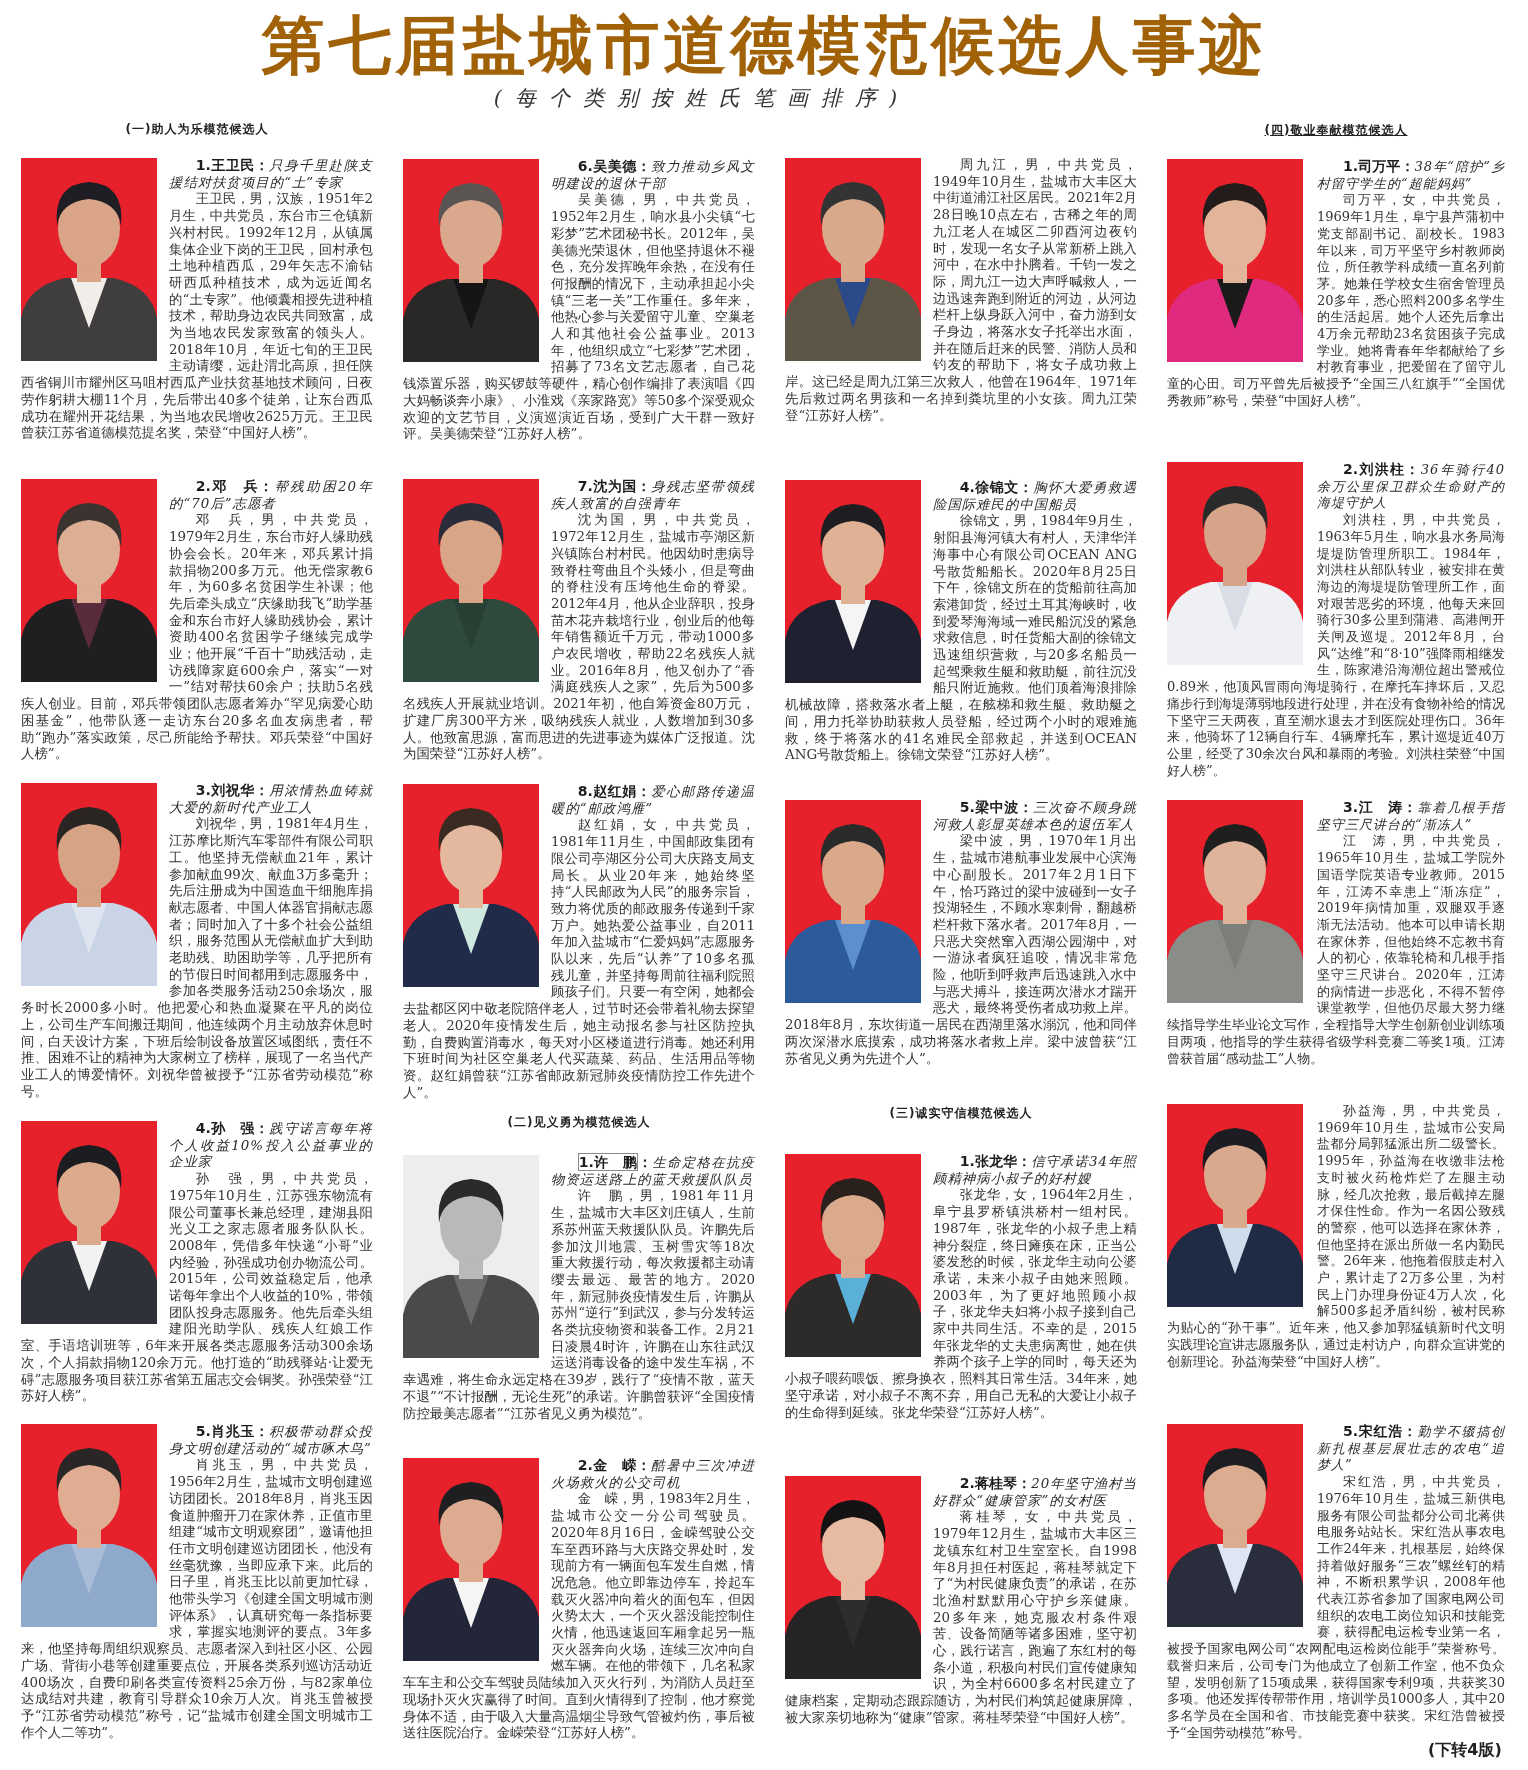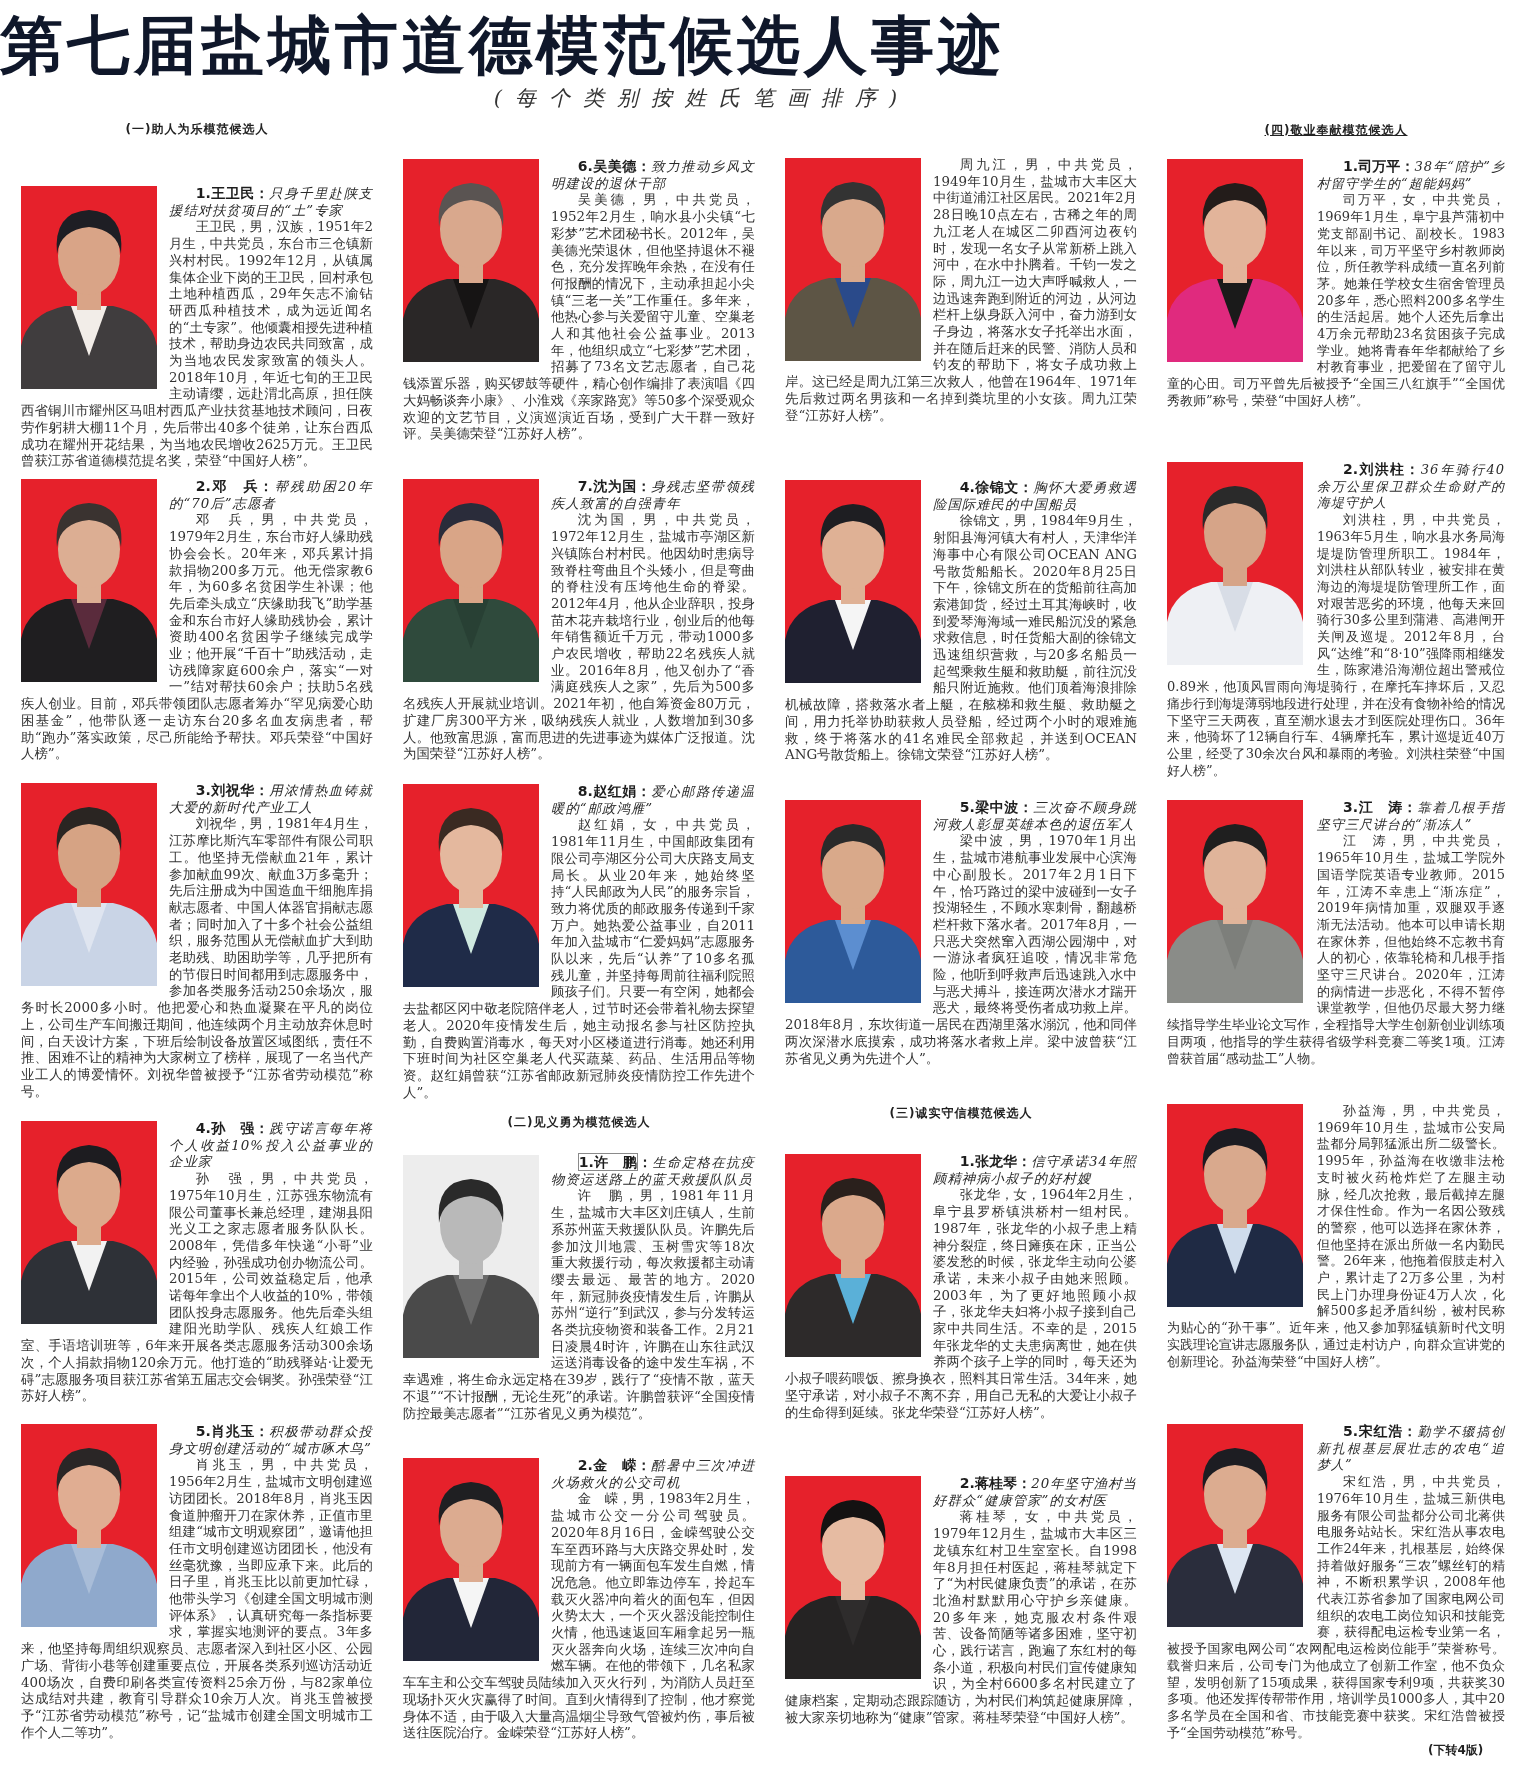--- a/index.html
+++ b/index.html
@@ -2,22 +2,22 @@
 <html><head>
 <meta charset="utf-8">
 <style>
   html, body { margin:0; padding:0; }
   body {
     width:1528px; height:1770px; position:relative; overflow:hidden;
     background:#ffffff; color:#2b2728;
     font-family:"DejaVu Serif", "Liberation Serif", serif;
   }
   .title {
-    position:absolute; top:8px; left:0; width:1528px; text-align:left;
-    font-size:63px; line-height:74px; font-weight:bold; letter-spacing:4px; color:#0f172a;
+    position:absolute; top:8px; left:0; width:1528px; text-align:center;
+    font-size:63px; line-height:74px; font-weight:bold; letter-spacing:4px; color:#a16207;
     font-family:"DejaVu Serif", "Liberation Serif", serif;
   }
   .subtitle {
     position:absolute; top:84px; left:0; width:1404px; text-align:center;
     font-size:21px; line-height:28px; letter-spacing:13px; font-style:italic; color:#333;
   }
   .sec-head {
     position:absolute; width:352px; text-align:center;
     font-family:"DejaVu Sans", "Liberation Sans", sans-serif;
     font-weight:bold; font-size:12px; line-height:24px; letter-spacing:1px; color:#222;
@@ -34,35 +34,35 @@
   .head-line, .bio { margin:0; text-indent:2em; }
   .label {
     font-family:"DejaVu Sans", "Liberation Sans", sans-serif;
     font-weight:bold; font-size:14px; color:#1d1d1d;
   }
   .tagline { font-style:italic; letter-spacing:1px; color:#2a2a2a; }
   .boxed { border:1px solid #8a8a8a; padding:0 0; }
   .footer {
     position:absolute; top:1741px; left:1428px;
     font-family:"DejaVu Sans", "Liberation Sans", sans-serif;
-    font-weight:bold; font-size:12px; line-height:18px; color:#222;
+    font-weight:bold; font-size:16px; line-height:18px; color:#222;
   }
 </style>
 </head>
 <body>
 
 <div class="title">第七届盐城市道德模范候选人事迹</div>
 <div class="subtitle">(每个类别按姓氏笔画排序)</div>
 
 <div class="sec-head" style="left:21px;top:117px;">(一)助人为乐模范候选人</div>
 <div class="sec-head" style="left:403px;top:1110px;">(二)见义勇为模范候选人</div>
 <div class="sec-head" style="left:785px;top:1101px;">(三)诚实守信模范候选人</div>
 <div class="sec-head c4" style="left:1167px;top:118px;">(四)敬业奉献模范候选人</div>
 
-<div class="entry" style="left:21px;top:157px;margin-top:28px;">
+<div class="entry" style="left:21px;top:157px;">
   <div class="photo">
     <svg viewBox="0 0 136 203">
         <rect width="136" height="203" fill="#e6212b"></rect>
         <path d="M0 203V160Q6 128 44 120H92Q130 128 136 160V203Z" fill="#403d3e"></path>
         <path d="M50 120L68 170L86 120Z" fill="#f2ede8"></path>
         <rect x="56" y="96" width="24" height="28" fill="#d9a487"></rect>
         <ellipse cx="68" cy="70" rx="31" ry="39" fill="#d9a487"></ellipse>
         <path d="M36 68Q32 26 68 24Q104 26 100 68Q97 44 68 41Q39 44 36 68Z" fill="#1e1e24"></path>
       </svg>
   </div>

